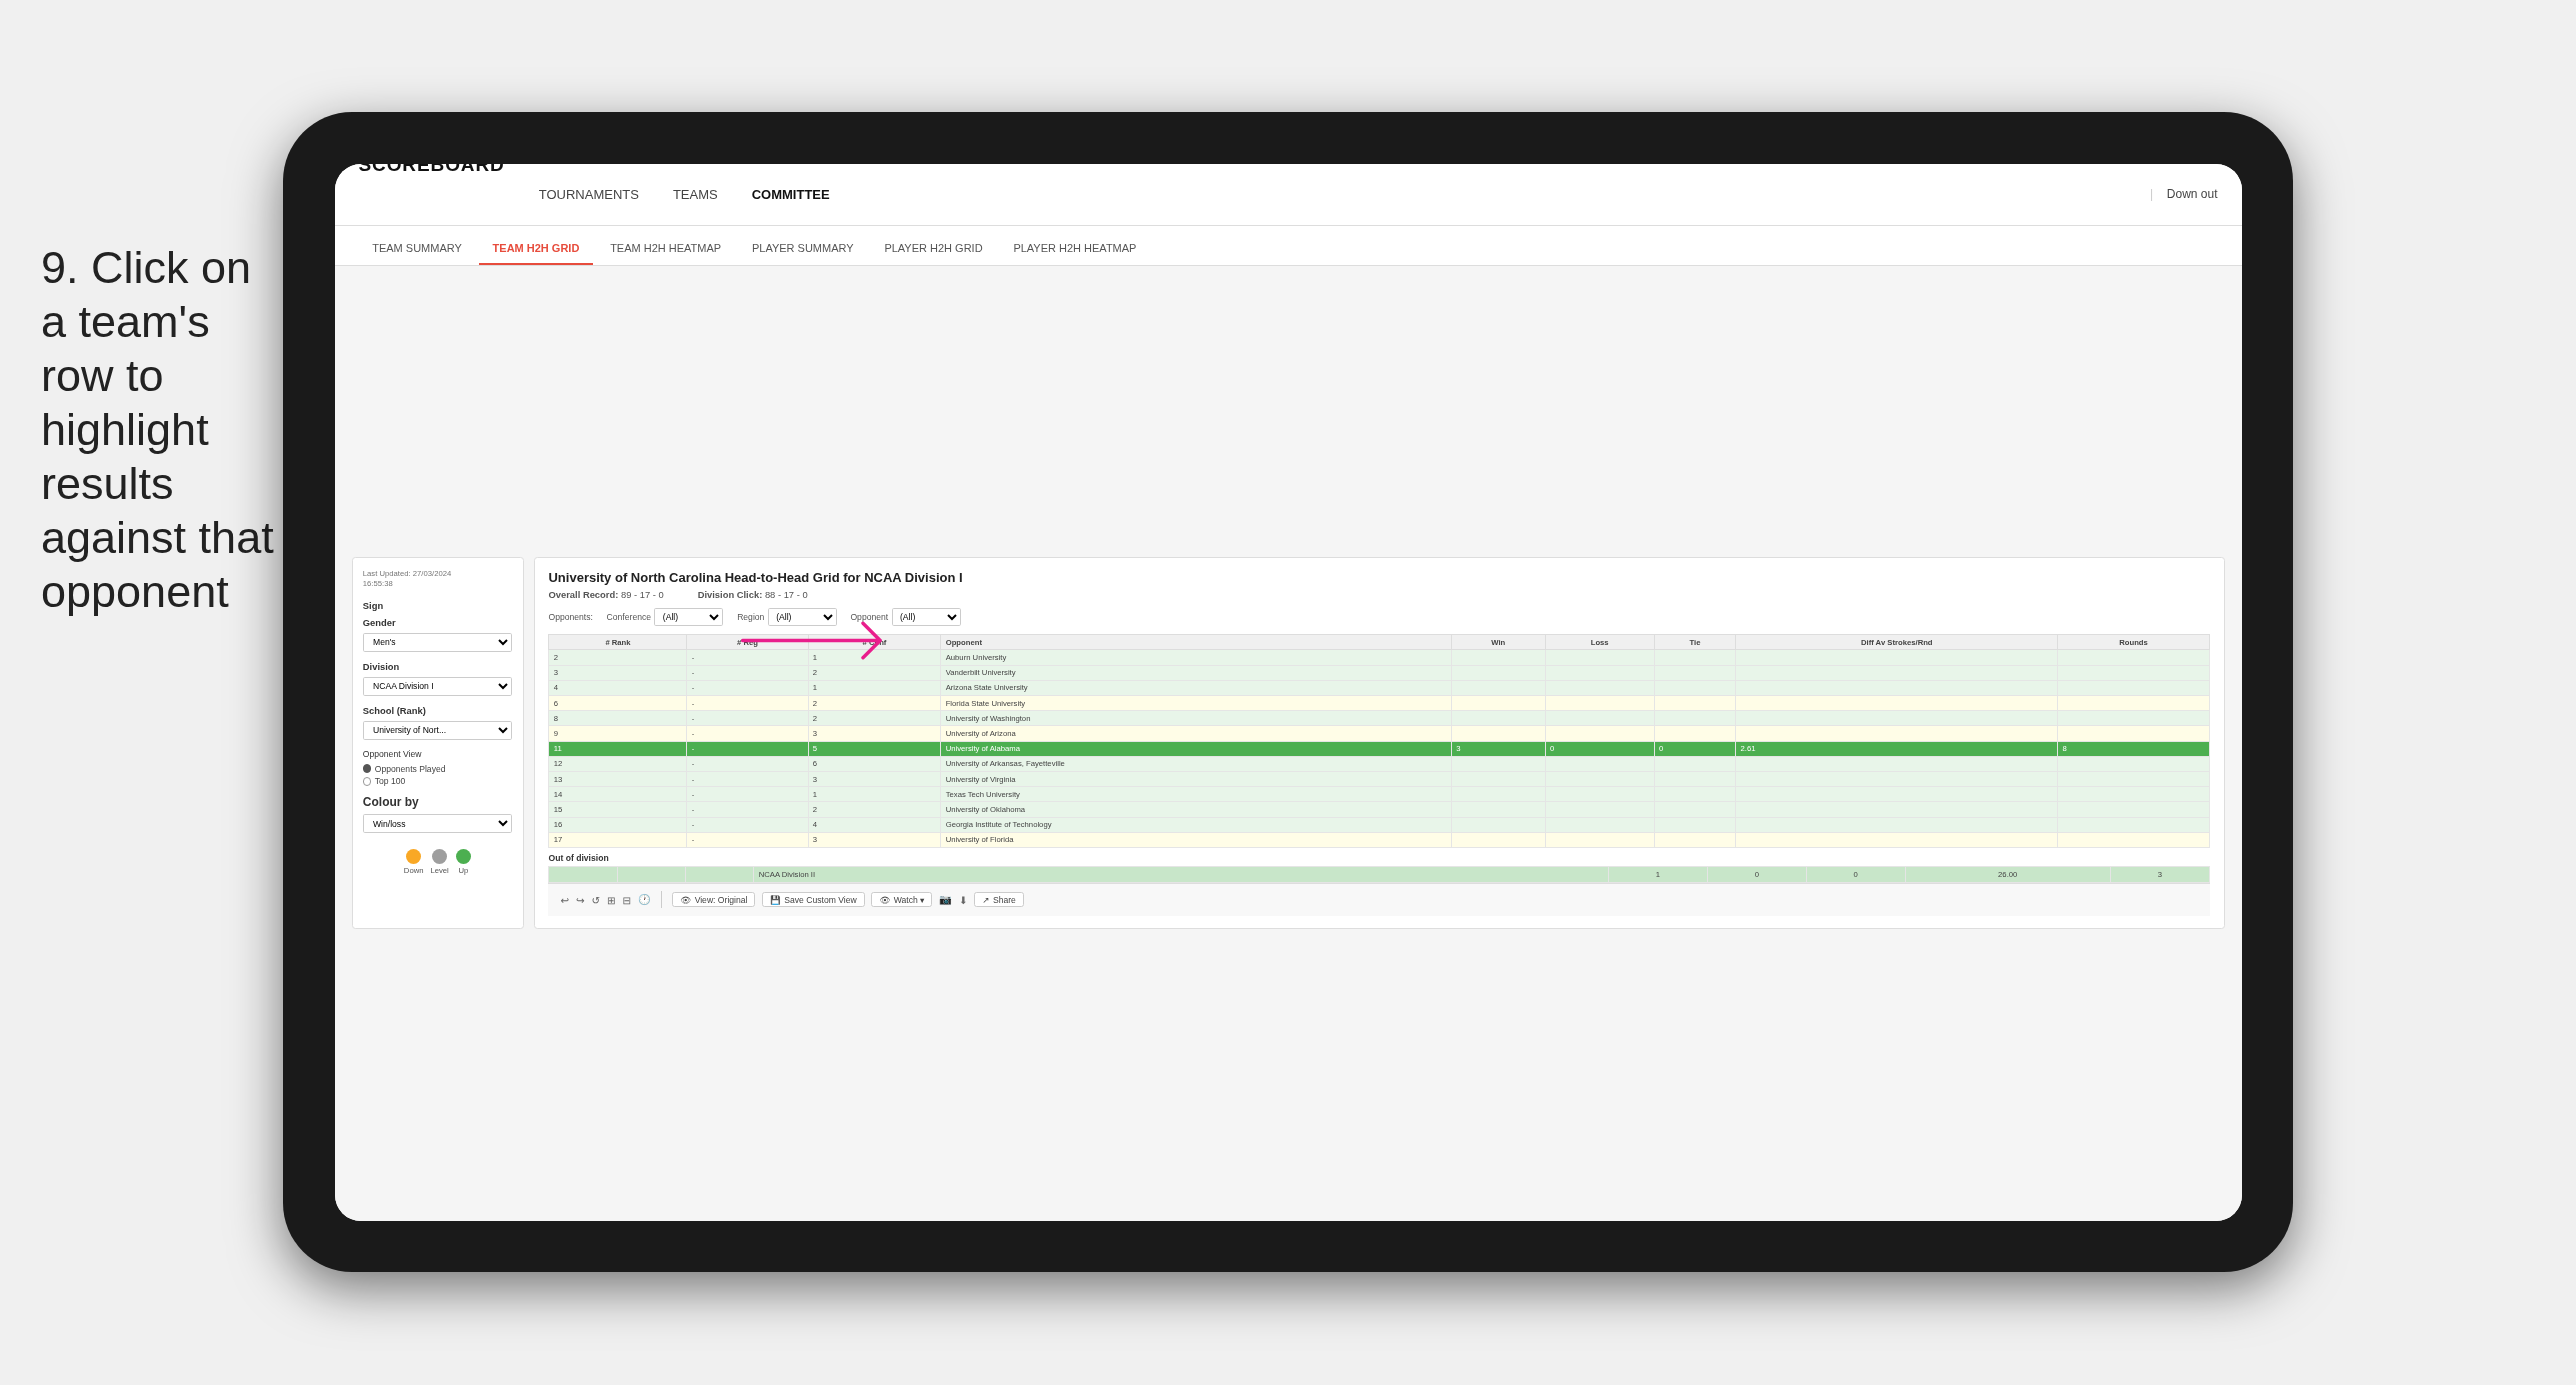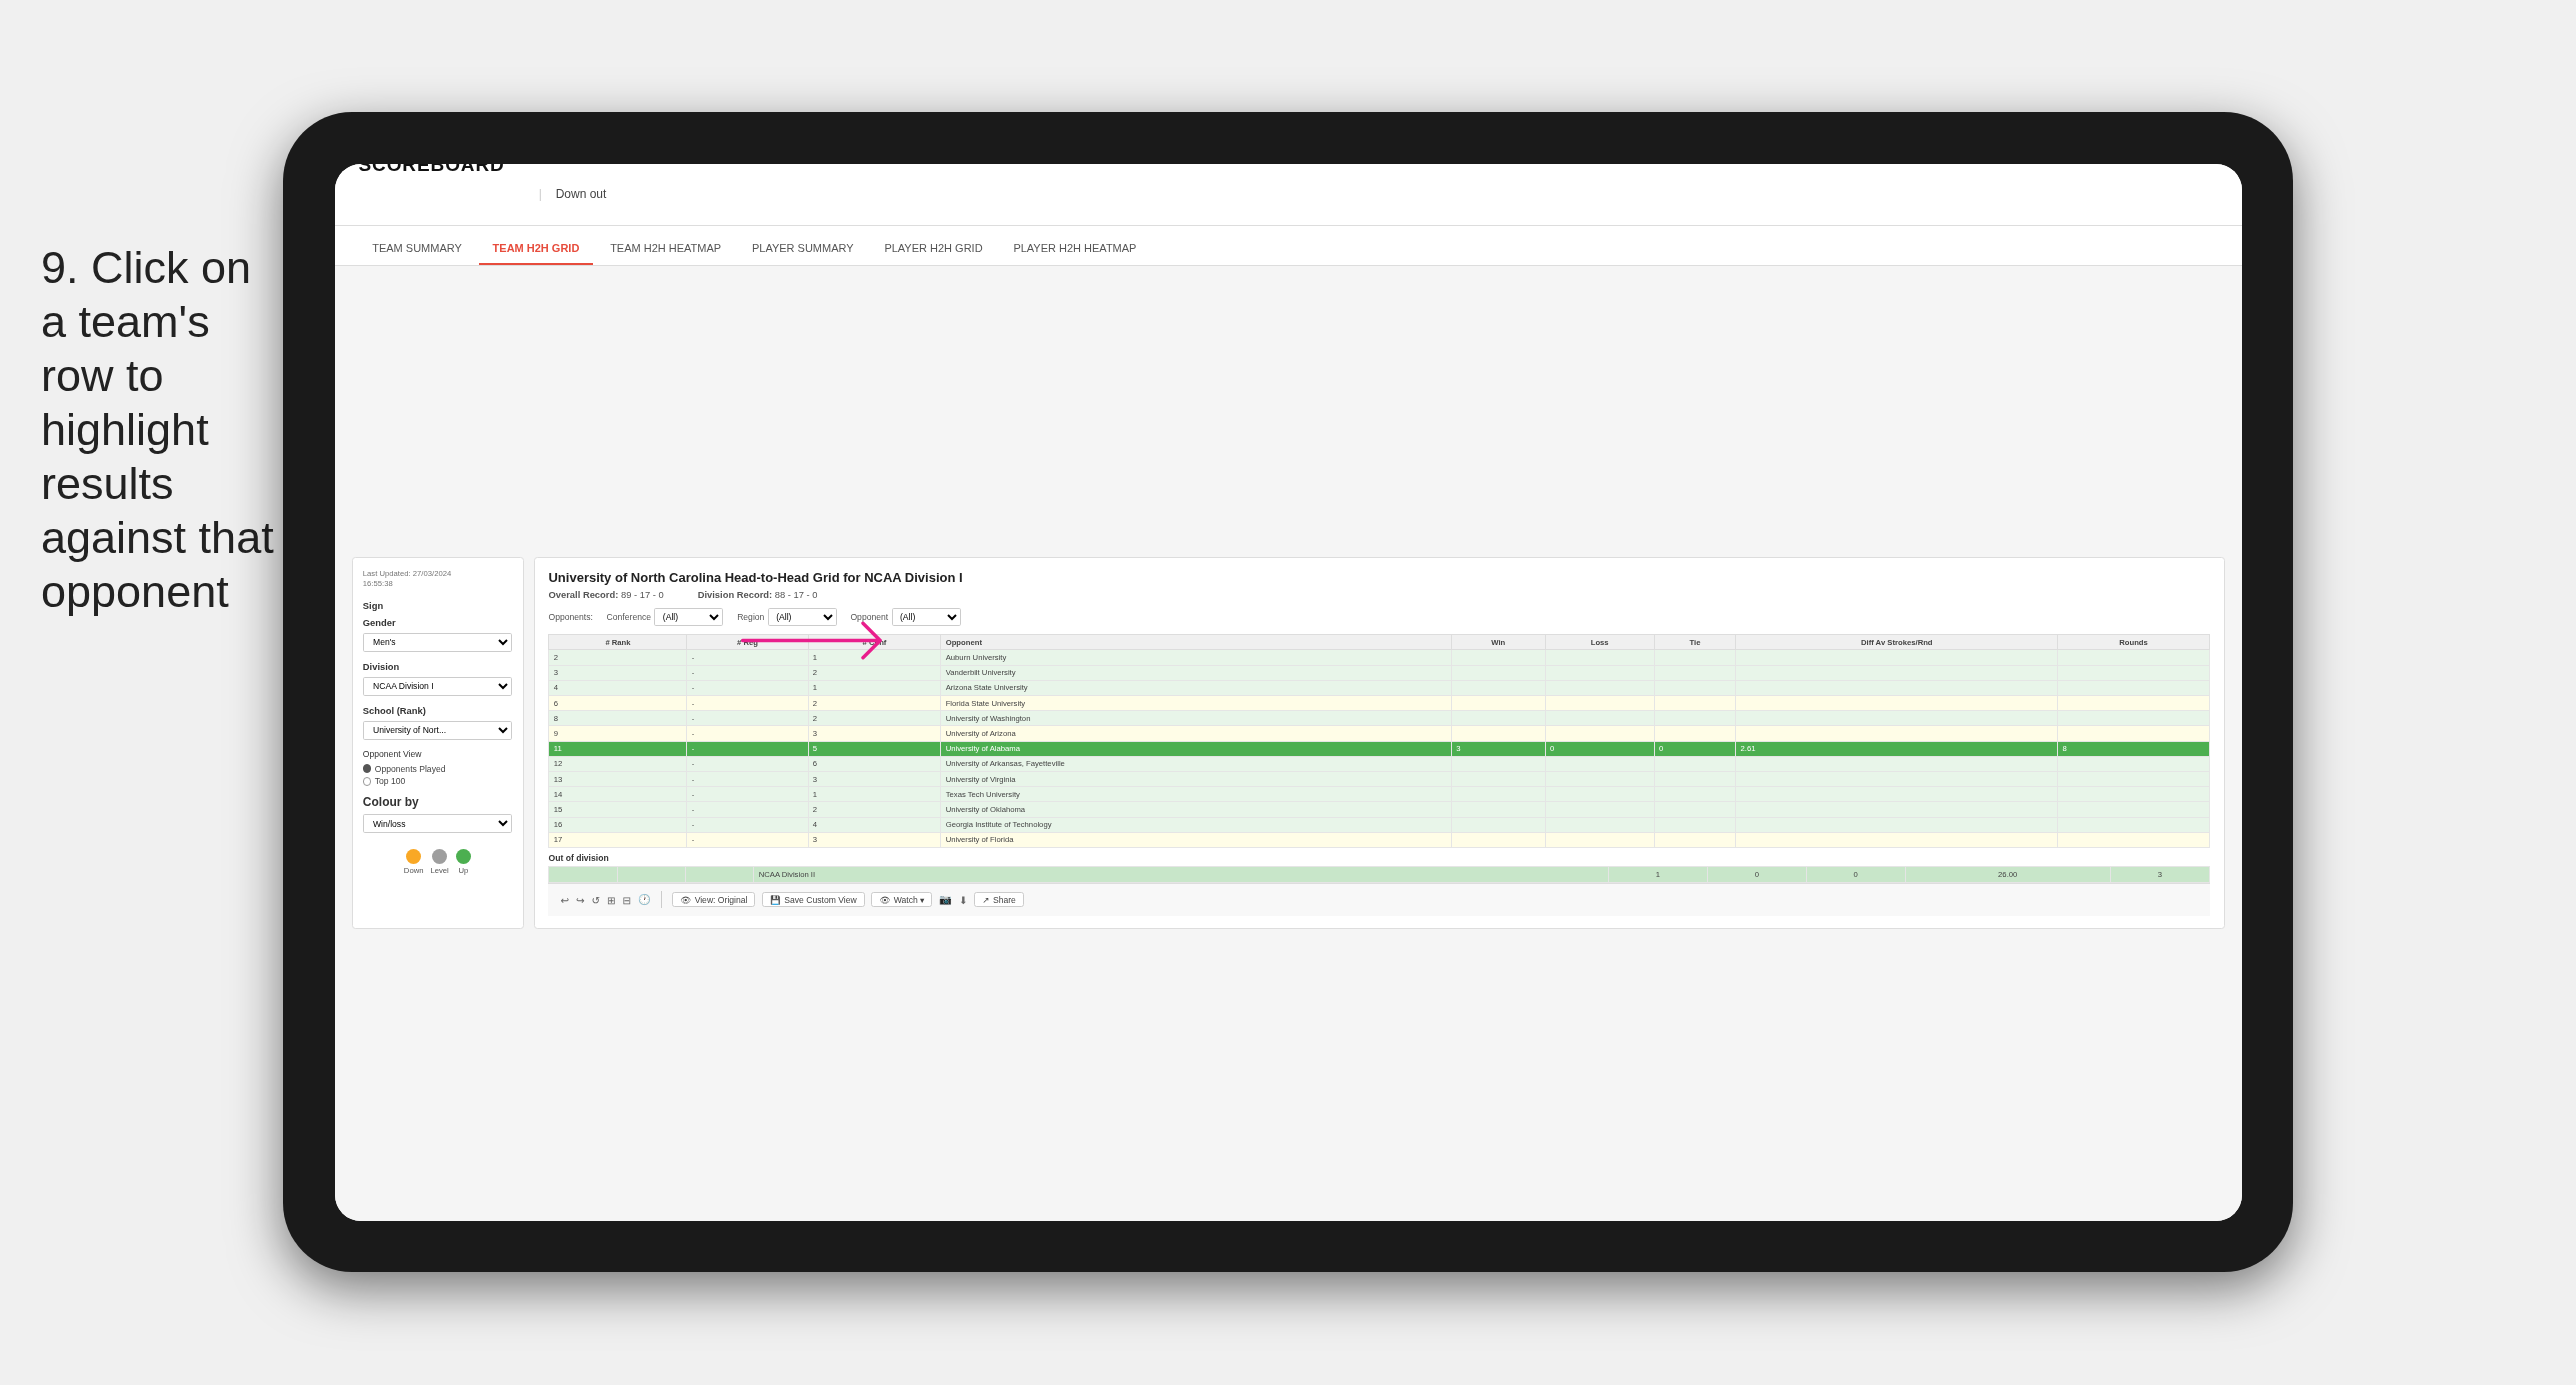--- a/index.html
+++ b/index.html
@@ -406,20 +406,25 @@
 
 <div class="tablet-shell">
   <div class="tablet-screen">
 
     <div class="top-nav">
       <div class="logo-area">
         <span class="logo-scoreboard">SCOREBOARD</span>
         <span class="logo-powered">
           <span>Powered by</span> <span style="color:#e74c3c;font-weight:bold;">clippi</span>
         </span>
+      </div>
+      <div class="nav-items">
+        <span class="nav-item">TOURNAMENTS</span>
+        <span class="nav-item">TEAMS</span>
+        <span class="nav-item active">COMMITTEE</span>
       </div>
       <div class="nav-sign-out">
         <span class="nav-separator">|</span>
         <span style="cursor:pointer;color:#444;">Down out</span>
       </div>
     </div>
 
     <div class="sub-nav">
       <span class="sub-nav-item">TEAM SUMMARY</span>
       <span class="sub-nav-item active">TEAM H2H GRID</span>
@@ -488,21 +493,21 @@
 
         <div class="right-panel">
           <div class="report-title">University of North Carolina Head-to-Head Grid for NCAA Division I</div>
 
           <div class="records-row">
             <span>
               <strong>Overall Record:</strong>
               <span>89 - 17 - 0</span>
             </span>
             <span>
-              <strong>Division Record:</strong>
+              <strong>Division Click:</strong>
               <span>88 - 17 - 0</span>
             </span>
           </div>
 
           <div class="filters-row">
             <span>Opponents:</span>
             <div class="filter-group">
               <span>Conference</span>
               <select class="filter-select">
                 <option>(All)</option>

